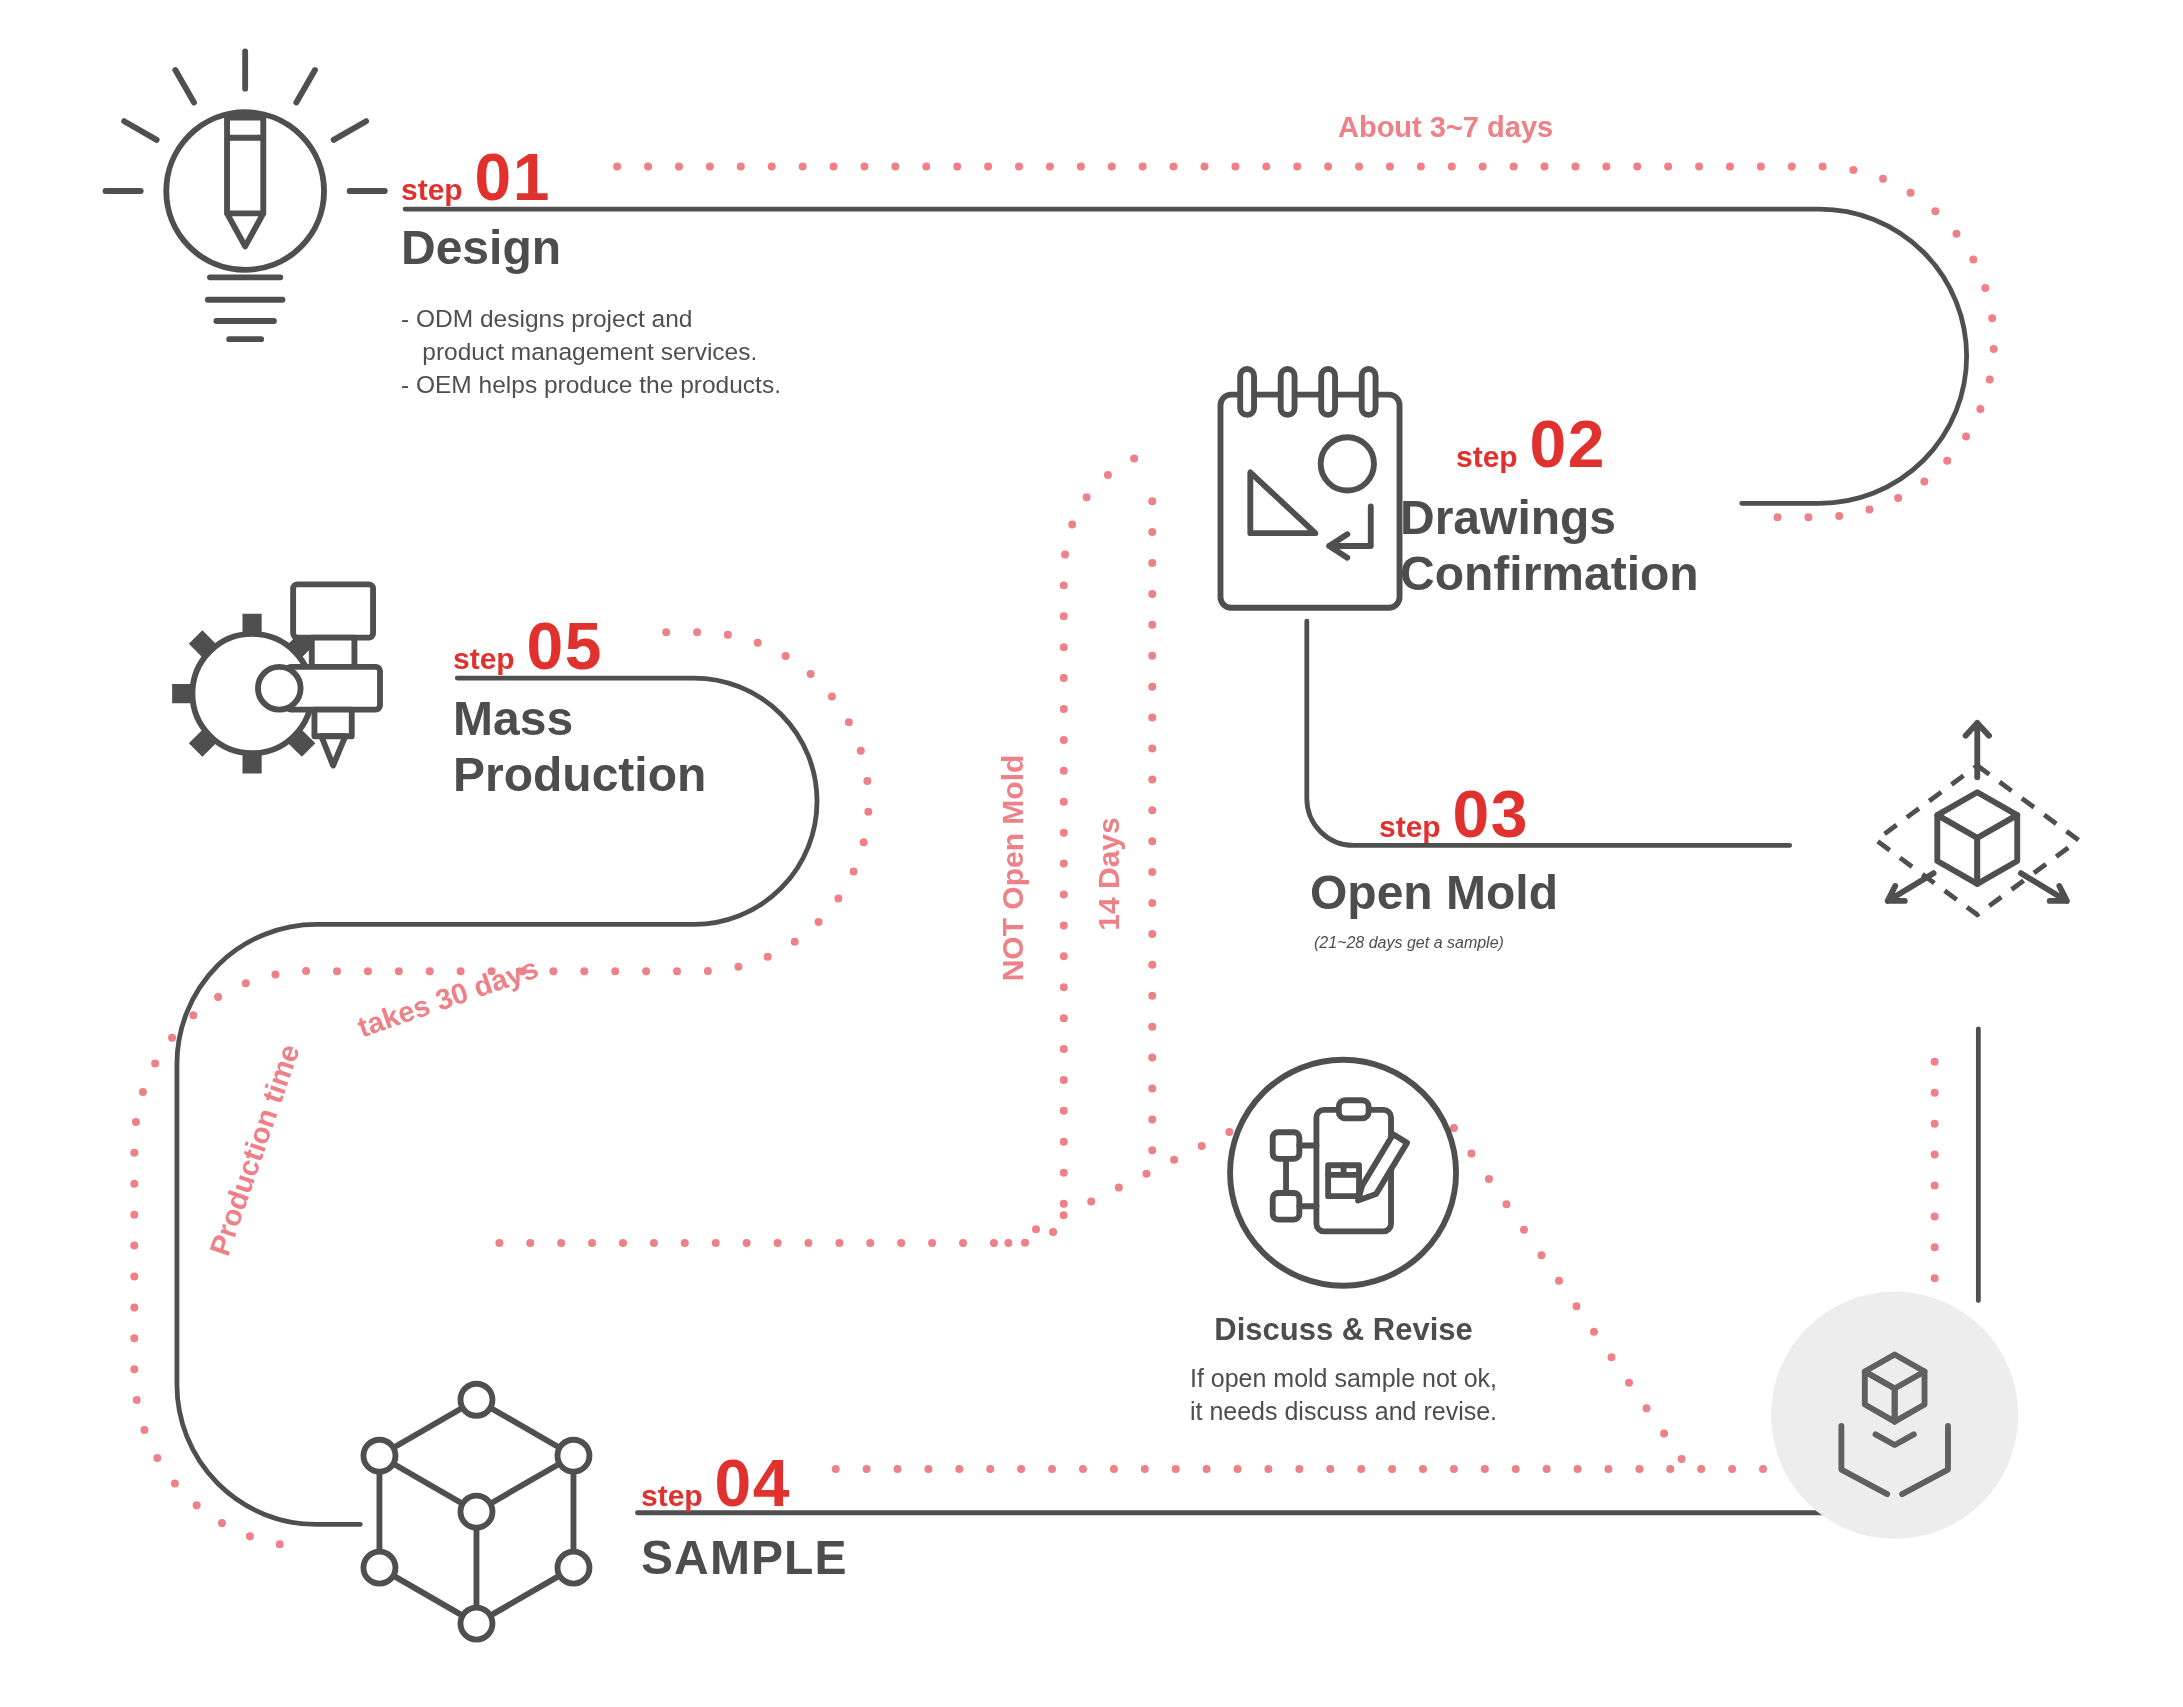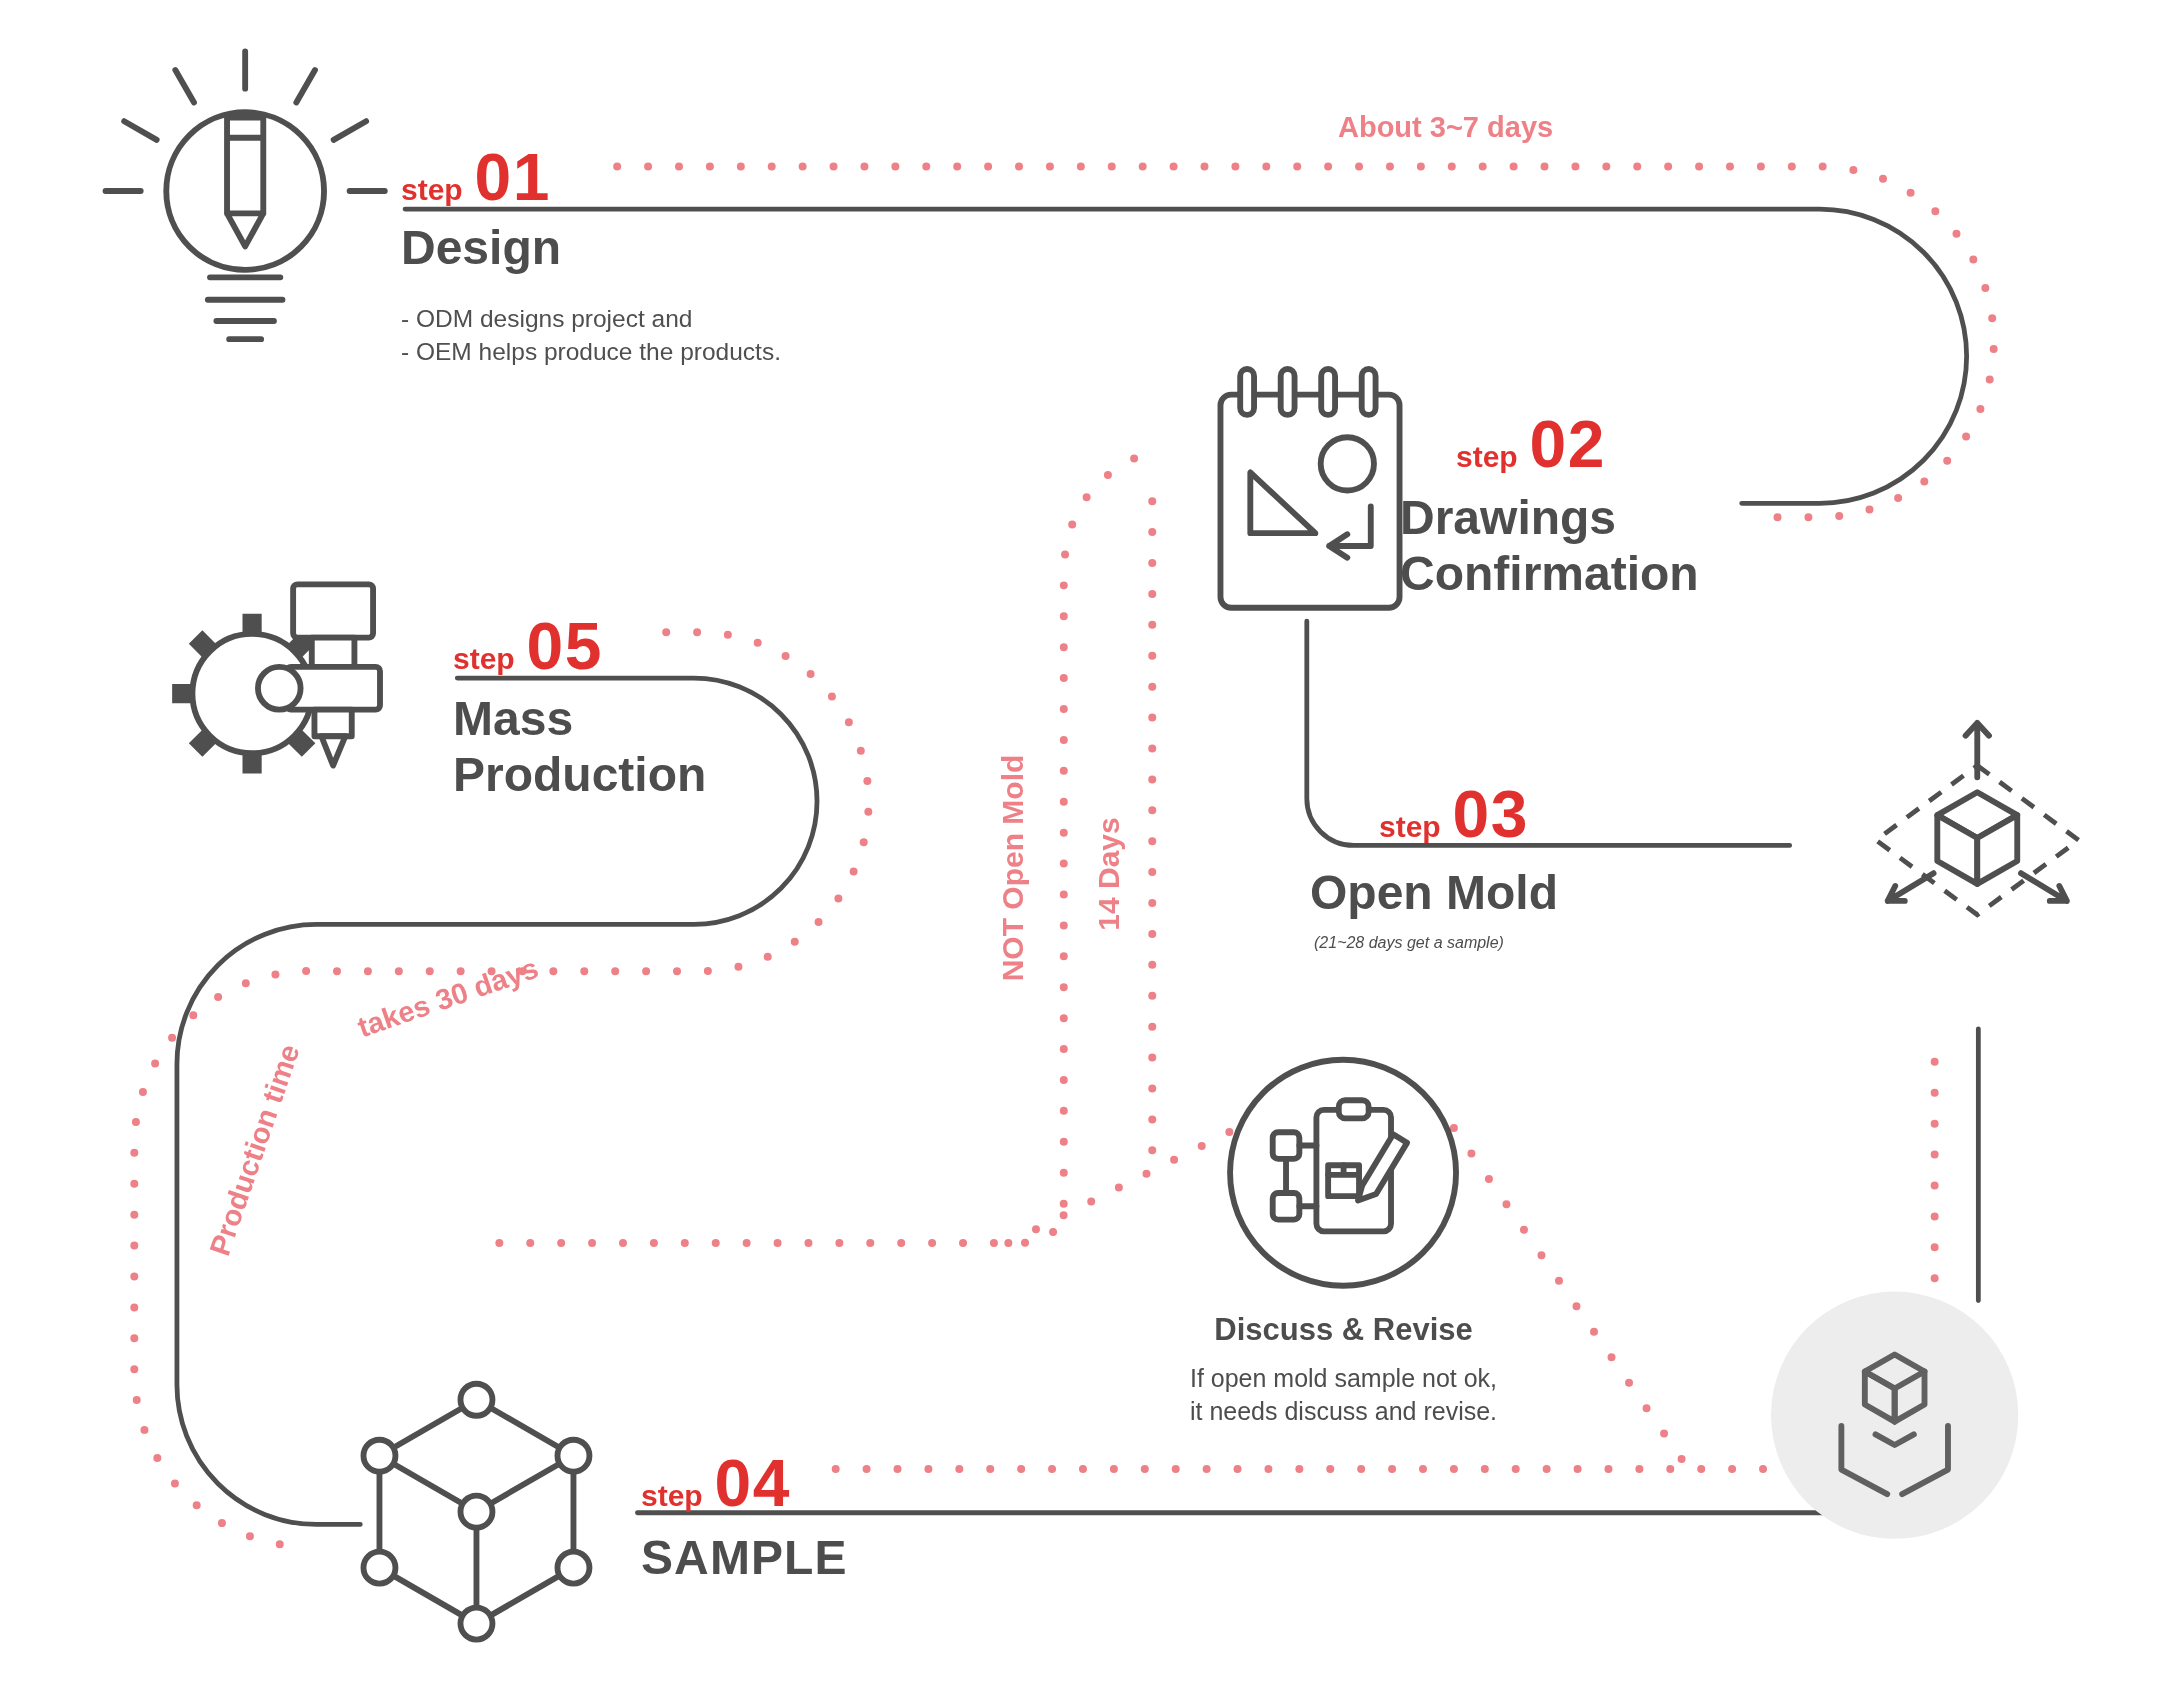--- a/index.html
+++ b/index.html
@@ -133,20 +133,21 @@
     </g>
   </svg>
 
   <div class="abs step-label" style="left:401px; top:129px;">
     <span class="step-word">step</span>
     <span class="step-num">01</span>
   </div>
   <div class="abs title" style="left:401px; top:220px;">Design</div>
   <div class="abs desc" style="left:401px; top:291px; width:458px;">
     <div>- ODM designs project and</div>
+    <div class="indent">product management services.</div>
     <div>- OEM helps produce the products.</div>
   </div>
   <div class="abs pink" style="left:1338px; top:111px;">About 3~7 days</div>
 
   <div class="abs step-label" style="left:1456px; top:396px;">
     <span class="step-word">step</span>
     <span class="step-num">02</span>
   </div>
   <div class="abs title" style="left:1400px; top:490px;">
     <div>Drawings</div>

